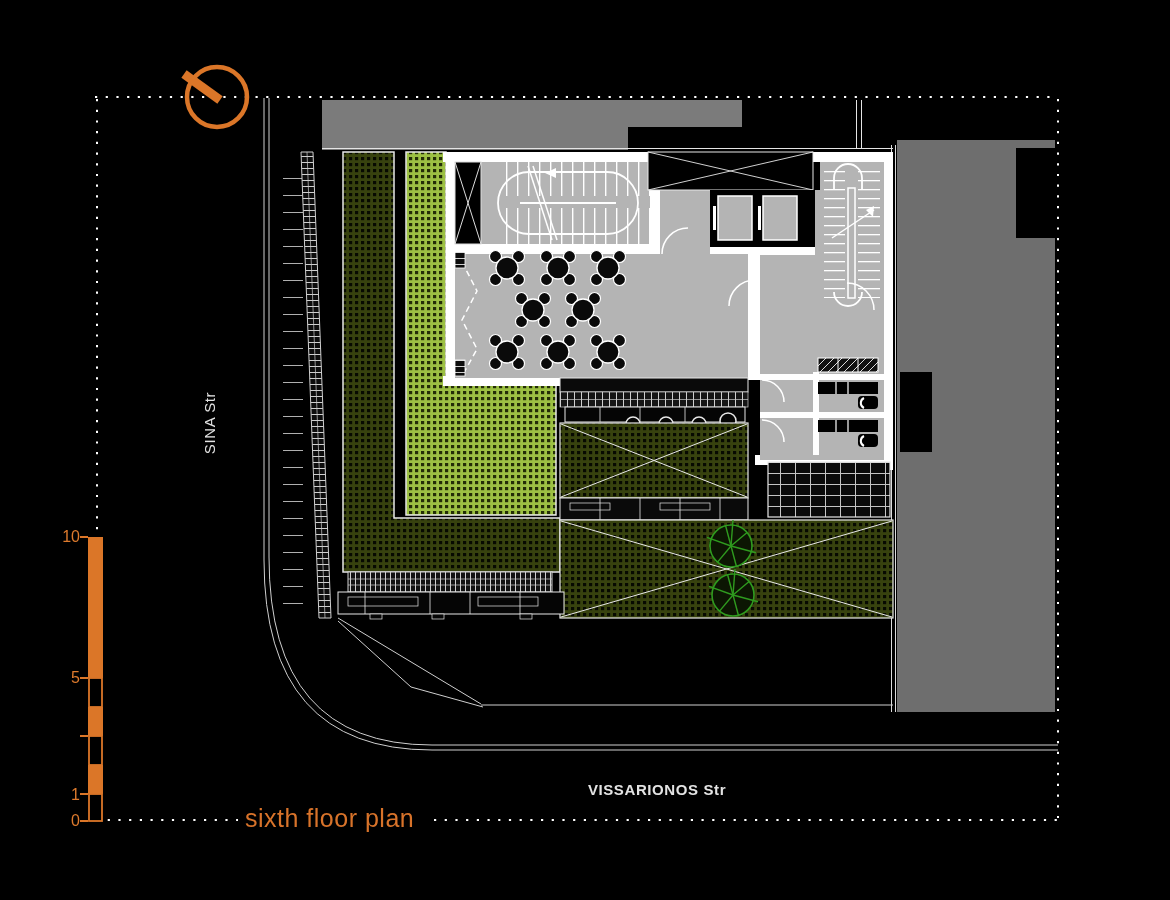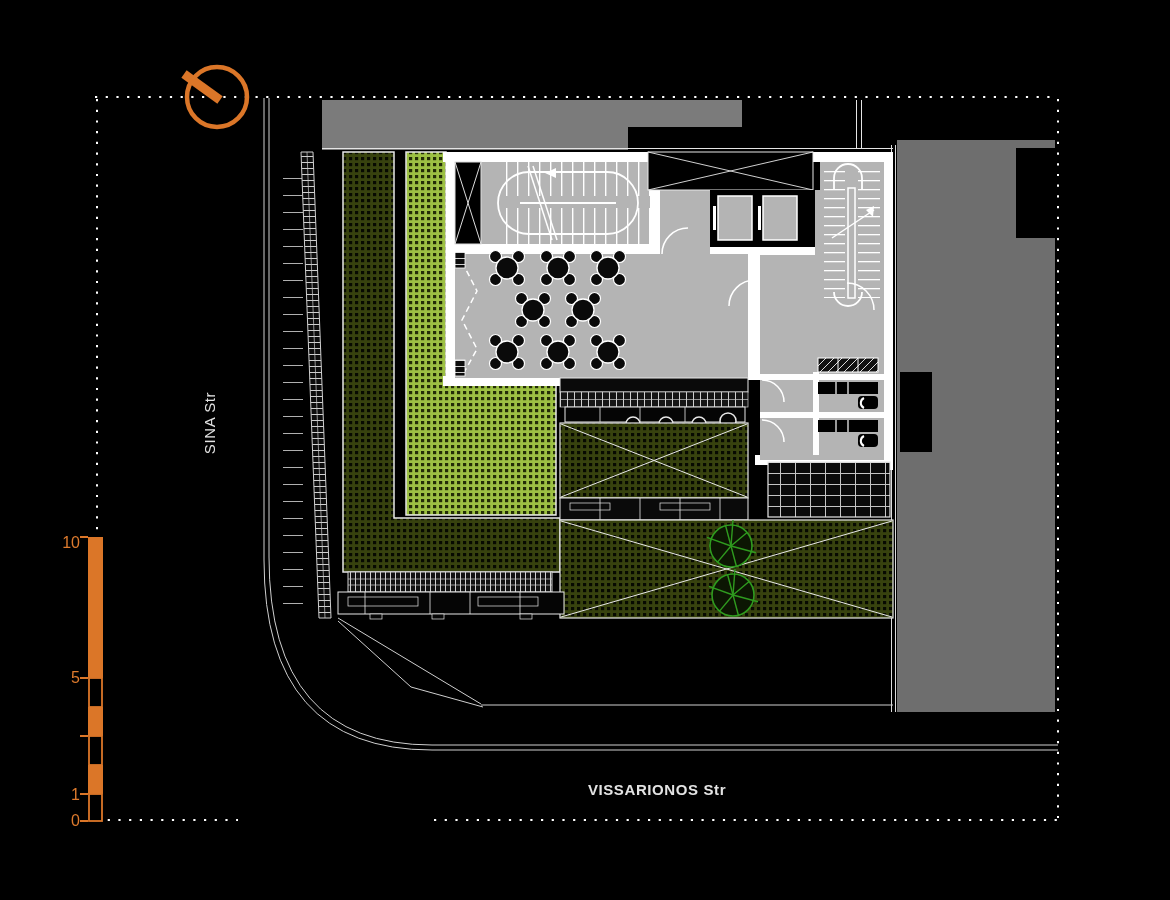--- a/index.html
+++ b/index.html
@@ -306,19 +306,20 @@
   <g>
     <circle cx="217" cy="97" r="30" fill="none" stroke="#DB7628" stroke-width="4.5"></circle>
     <line x1="184" y1="74" x2="220" y2="100" stroke="#DB7628" stroke-width="9"></line>
   </g>
 </svg>
 
 <div class="lbl lbl-vert" style="left:151px;top:413px;width:120px;height:20px;">SINA Str</div>
 
 <div class="lbl" style="left:557px;top:781px;width:200px;text-align:center;font-weight:bold;">VISSARIONOS Str</div>
 
-
-<div class="scale-num" style="left:54px;top:528px;margin-top:6px;">10</div>
+<div class="title-lbl" style="left:245px;top:804px;">sixth floor plan</div>
+
+<div class="scale-num" style="left:54px;top:528px;">10</div>
 <div class="scale-num" style="left:54px;top:669px;">5</div>
 <div class="scale-num" style="left:54px;top:786px;">1</div>
 <div class="scale-num" style="left:54px;top:812px;">0</div>
 
 </div>
 
 </body></html>

